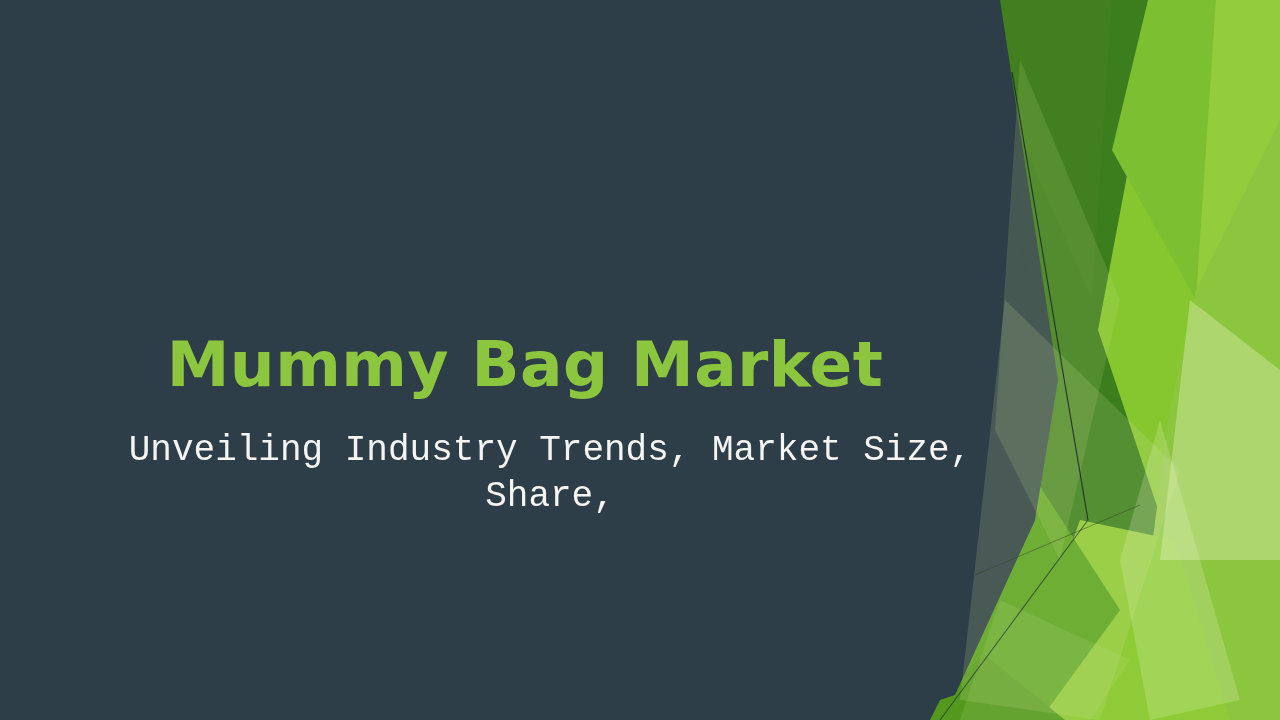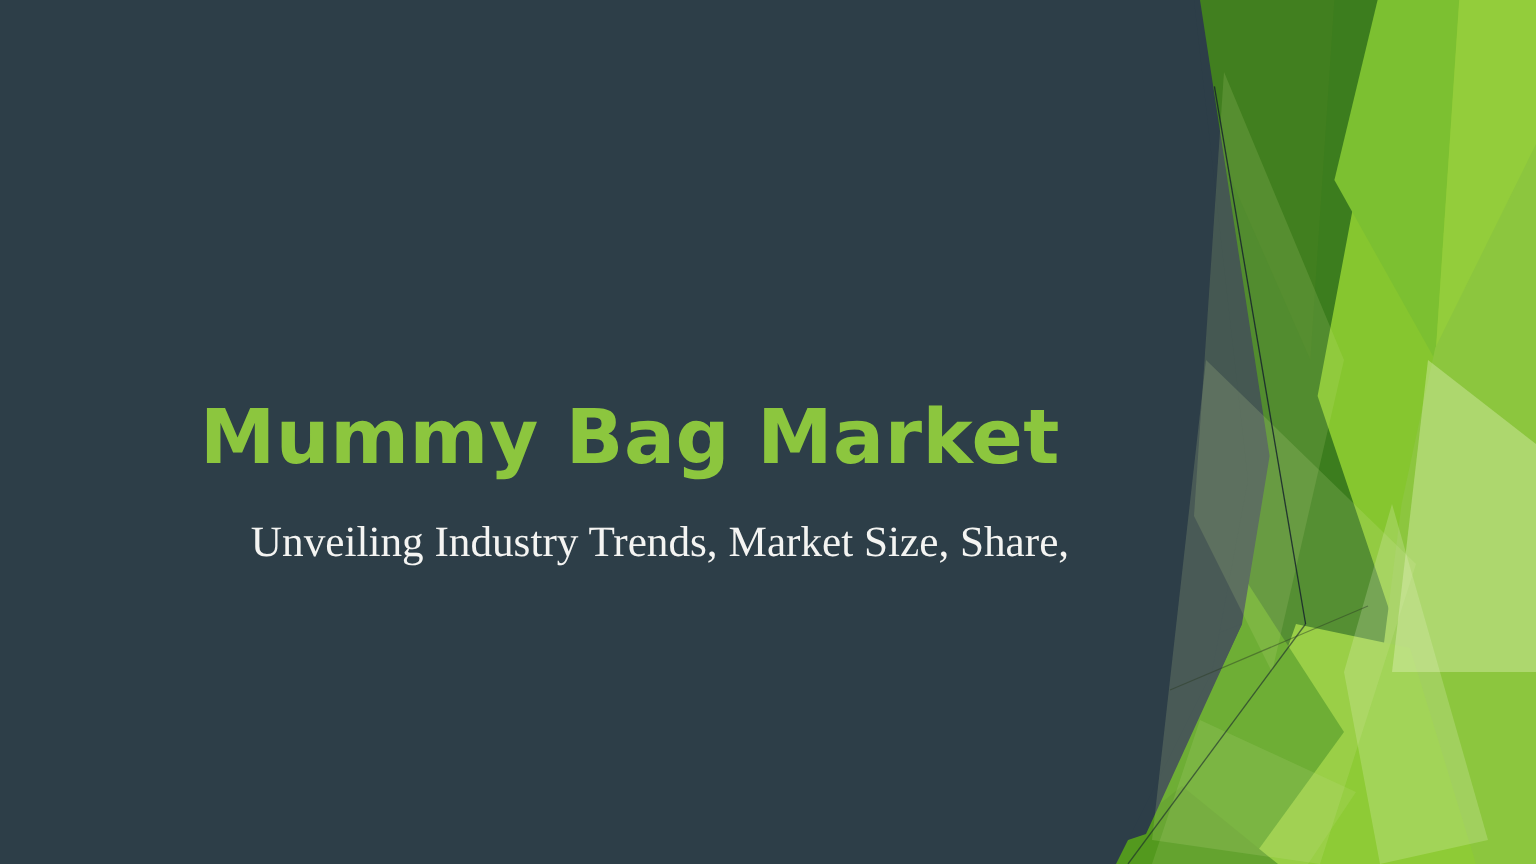--- a/index.html
+++ b/index.html
@@ -53,21 +53,21 @@
   }
   #subtitle-block {
     position: absolute;
     left: 120px;
     top: 428px;
     width: 860px;
     text-align: center;
   }
   #slide-subtitle {
     margin: 0;
-    font-family: Liberation Serif, serif;
+    font-family: Liberation Mono, monospace;
     font-weight: normal;
     font-size: 36px;
     line-height: 1.28;
     color: #f4f4f2;
   }
   #subtitle-line-2 {
     display: block;
   }
 </style>
 </head>

